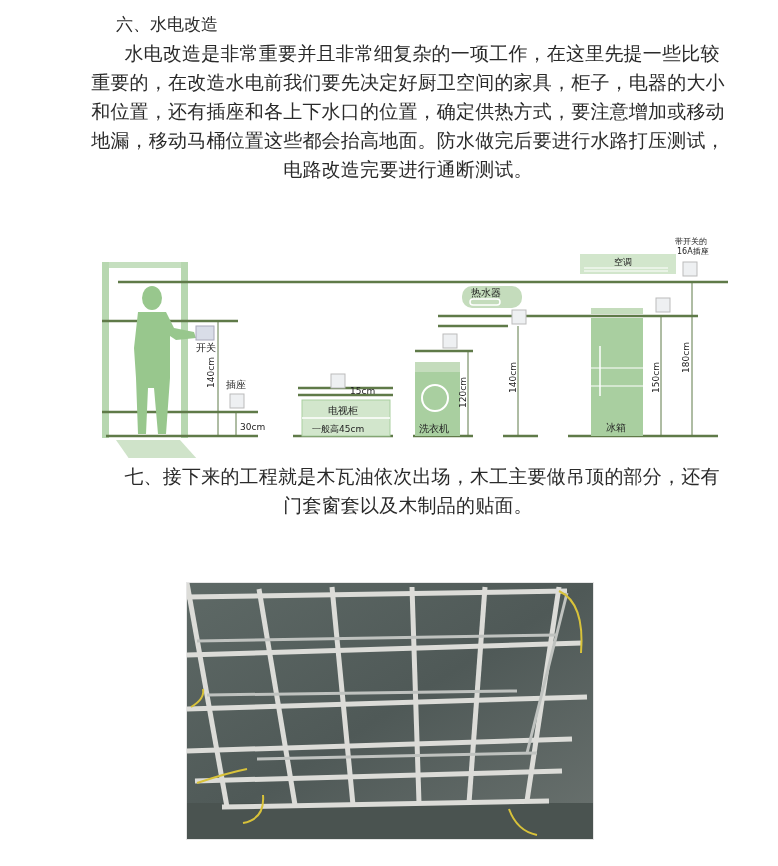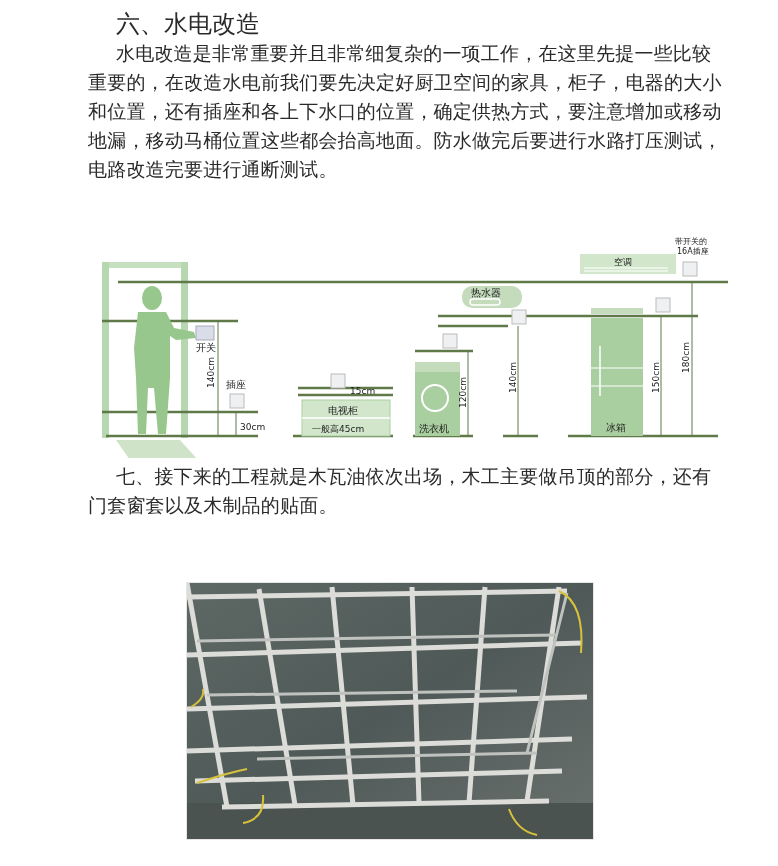--- a/index.html
+++ b/index.html
@@ -1,19 +1,19 @@
 <!DOCTYPE html>
 <html><head>
   <meta charset="utf-8">
   <style>
     html, body { margin: 0; padding: 0; background: #ffffff; }
     body { width: 778px; height: 866px; position: relative; overflow: hidden;
            font-family: "DejaVu Sans", "Liberation Sans", sans-serif; color: #222; }
-    .para { position: absolute; left: 88px; width: 640px; font-size: 19px; line-height: 29px; color: #2a2a2a; letter-spacing: 0.2px; }
-    .title { position: absolute; left: 116px; top: 10px; font-size: 24px; line-height: 28px; color: #2a2a2a; }
+    .para { position: absolute; left: 88px; width: 640px; font-size: 19px; line-height: 29px; color: #2a2a2a; letter-spacing: 0.2px; text-align: center; }
+    .title { position: absolute; left: 116px; top: 10px; font-size: 17px; line-height: 28px; color: #2a2a2a; }
     .indent { text-indent: 28px; }
     .diagram { position: absolute; left: 88px; top: 228px; width: 640px; height: 230px; }
     .diagram svg text { font-family: "DejaVu Sans", "Liberation Sans", sans-serif; }
     .photo { position: absolute; left: 186px; top: 582px; width: 406px; height: 256px; background: #56605c; overflow: hidden; border: 1px solid #e6e6e6; }
   </style>
 </head>
 <body>
 
 <div class="title">六、水电改造</div>
 <div class="para indent" style="top:39px;">水电改造是非常重要并且非常细复杂的一项工作，在这里先提一些比较重要的，在改造水电前我们要先决定好厨卫空间的家具，柜子，电器的大小和位置，还有插座和各上下水口的位置，确定供热方式，要注意增加或移动地漏，移动马桶位置这些都会抬高地面。防水做完后要进行水路打压测试，电路改造完要进行通断测试。</div>

